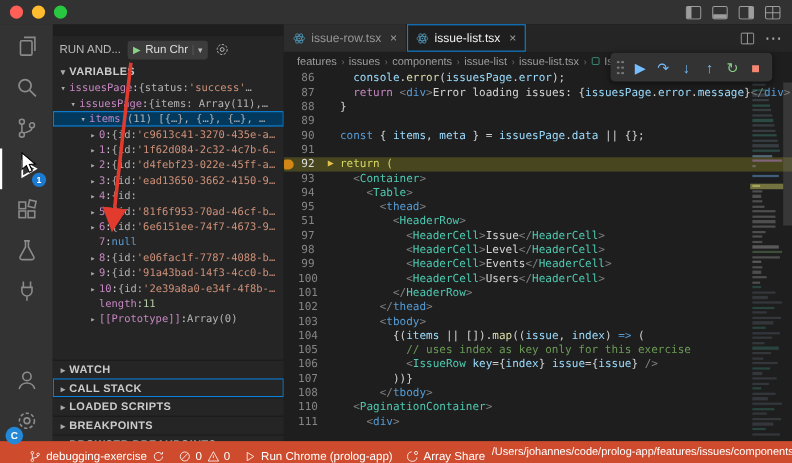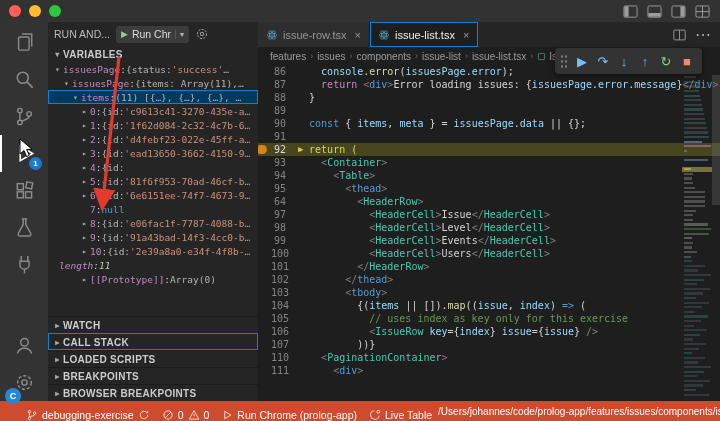--- a/index.html
+++ b/index.html
@@ -18,21 +18,21 @@
 
   
   .activitybar{position:absolute;left:0;top:22px;width:48px;height:379px;background:#333;display:flex;flex-direction:column;align-items:center;padding-top:2px}
   .ab-item{width:48px;height:37px;display:flex;align-items:center;justify-content:center;color:#8b8b8b;position:relative;cursor:pointer}
   .ab-item.active{color:#fff;border-left:2px solid #fff}
   .ab-item svg{width:21px;height:21px}
   .ab-badge{position:absolute;right:6px;bottom:2px;background:#1c7ad1;color:#fff;font-size:8px;min-width:13px;height:13px;border-radius:7px;display:flex;align-items:center;justify-content:center;font-weight:bold}
   .ab-bottom{margin-top:auto}
 
   
-  .sidebar{position:absolute;left:48px;top:22px;width:210px;height:379px;background:#252526;overflow:hidden}
+  .sidebar{position:absolute;left:48px;top:33px;width:210px;height:379px;background:#252526;overflow:hidden}
   .sb-header{height:24px;display:flex;align-items:center;padding:0 6px;gap:6px}
   .sb-title{font-size:10.5px;color:#bbb;white-space:nowrap;overflow:hidden}
   .run-btn{display:flex;align-items:center;gap:4px;background:#3c3c3c;border-radius:3px;height:17px;padding:0 5px;font-size:10.5px;color:#ddd;cursor:pointer;white-space:nowrap}
   .run-play{color:#89d185;font-size:9px}
   .run-chev{font-size:8px;color:#bbb;border-left:1px solid #555;padding-left:4px}
   .gear-btn{color:#bbb;cursor:pointer}
   .var-header{height:16px;display:flex;align-items:center;font-size:10px;font-weight:bold;color:#ccc;padding-left:4px;letter-spacing:.3px}
   .twist{width:11px;flex:none;font-size:8px;color:#aaa;text-align:center}
   .tree{height:254px;overflow:hidden;font-family:"DejaVu Sans Mono",monospace;font-size:9.5px}
   .trow{height:14px;display:flex;align-items:center;white-space:nowrap;overflow:hidden;cursor:pointer}
@@ -289,21 +289,21 @@
         <span class="tv-w">{id: </span>
         <span class="tv-o">'91a43bad-14f3-4cc0-b…</span>
       </div>
       <div class="trow" style="padding-left: 31px;">
         <span class="twist">▸</span>
         <span class="tname">10</span>
         <span class="tcolon">: </span>
         <span class="tv-w">{id: </span>
         <span class="tv-o">'2e39a8a0-e34f-4f8b-…</span>
       </div>
-      <div class="trow" style=" font-style: italic;">
+      <div class="trow" style="padding-left: 31px;">
         <span class="twist"></span>
         <span class="tname">length</span>
         <span class="tcolon">: </span>
         <span class="tv-n">11</span>
       </div>
       <div class="trow" style="padding-left: 31px;">
         <span class="twist">▸</span>
         <span class="tname">[[Prototype]]</span>
         <span class="tcolon">: </span>
         <span class="tv-w">Array(0)</span>
@@ -391,32 +391,33 @@
         <div class="code-line"><span class="glyph"></span><span class="lnum">86</span><span class="lc">    <span class="tk-v">console</span><span class="tk-t">.</span><span class="tk-f">error</span><span class="tk-t">(</span><span class="tk-v">issuesPage</span><span class="tk-t">.</span><span class="tk-v">error</span><span class="tk-t">);</span></span></div>
         <div class="code-line"><span class="glyph"></span><span class="lnum">87</span><span class="lc">    <span class="tk-k">return</span><span class="tk-t"> </span><span class="tk-g">&lt;</span><span class="tk-s">div</span><span class="tk-g">&gt;</span><span class="tk-t">Error loading issues: </span><span class="tk-t">{</span><span class="tk-v">issuesPage</span><span class="tk-t">.</span><span class="tk-v">error</span><span class="tk-t">.</span><span class="tk-v">message</span><span class="tk-t">}</span><span class="tk-g">&lt;/</span><span class="tk-s">div</span><span class="tk-g">&gt;</span><span class="tk-t">;</span></span></div>
         <div class="code-line"><span class="glyph"></span><span class="lnum">88</span><span class="lc">  <span class="tk-t">}</span></span></div>
         <div class="code-line"><span class="glyph"></span><span class="lnum">89</span><span class="lc"></span></div>
         <div class="code-line"><span class="glyph"></span><span class="lnum">90</span><span class="lc">  <span class="tk-s">const</span><span class="tk-t"> { </span><span class="tk-v">items</span><span class="tk-t">, </span><span class="tk-v">meta</span><span class="tk-t"> } = </span><span class="tk-v">issuesPage</span><span class="tk-t">.</span><span class="tk-v">data</span><span class="tk-t"> || {};</span></span></div>
         <div class="code-line"><span class="glyph"></span><span class="lnum">91</span><span class="lc"></span></div>
         <div class="code-line current"><span class="glyph"><span class="pill"></span></span><span class="lnum">92</span><span class="lc">  <span class="tk-y">return (</span></span><span class="dbgarrow">▶</span></div>
         <div class="code-line"><span class="glyph"></span><span class="lnum">93</span><span class="lc">    <span class="tk-g">&lt;</span><span class="tk-c">Container</span><span class="tk-g">&gt;</span></span></div>
         <div class="code-line"><span class="glyph"></span><span class="lnum">94</span><span class="lc">      <span class="tk-g">&lt;</span><span class="tk-c">Table</span><span class="tk-g">&gt;</span></span></div>
         <div class="code-line"><span class="glyph"></span><span class="lnum">95</span><span class="lc">        <span class="tk-g">&lt;</span><span class="tk-s">thead</span><span class="tk-g">&gt;</span></span></div>
-        <div class="code-line"><span class="glyph"></span><span class="lnum">64</span><span class="lc">          <span class="tk-g">&lt;</span><span class="tk-c">HeaderRow</span><span class="tk-g">&gt;</span></span></div>
+        <div class="code-line"><span class="glyph"></span><span class="lnum">51</span><span class="lc">          <span class="tk-g">&lt;</span><span class="tk-c">HeaderRow</span><span class="tk-g">&gt;</span></span></div>
         <div class="code-line"><span class="glyph"></span><span class="lnum">97</span><span class="lc">            <span class="tk-g">&lt;</span><span class="tk-c">HeaderCell</span><span class="tk-g">&gt;</span><span class="tk-t">Issue</span><span class="tk-g">&lt;/</span><span class="tk-c">HeaderCell</span><span class="tk-g">&gt;</span></span></div>
         <div class="code-line"><span class="glyph"></span><span class="lnum">98</span><span class="lc">            <span class="tk-g">&lt;</span><span class="tk-c">HeaderCell</span><span class="tk-g">&gt;</span><span class="tk-t">Level</span><span class="tk-g">&lt;/</span><span class="tk-c">HeaderCell</span><span class="tk-g">&gt;</span></span></div>
         <div class="code-line"><span class="glyph"></span><span class="lnum">99</span><span class="lc">            <span class="tk-g">&lt;</span><span class="tk-c">HeaderCell</span><span class="tk-g">&gt;</span><span class="tk-t">Events</span><span class="tk-g">&lt;/</span><span class="tk-c">HeaderCell</span><span class="tk-g">&gt;</span></span></div>
         <div class="code-line"><span class="glyph"></span><span class="lnum">100</span><span class="lc">            <span class="tk-g">&lt;</span><span class="tk-c">HeaderCell</span><span class="tk-g">&gt;</span><span class="tk-t">Users</span><span class="tk-g">&lt;/</span><span class="tk-c">HeaderCell</span><span class="tk-g">&gt;</span></span></div>
         <div class="code-line"><span class="glyph"></span><span class="lnum">101</span><span class="lc">          <span class="tk-g">&lt;/</span><span class="tk-c">HeaderRow</span><span class="tk-g">&gt;</span></span></div>
         <div class="code-line"><span class="glyph"></span><span class="lnum">102</span><span class="lc">        <span class="tk-g">&lt;/</span><span class="tk-s">thead</span><span class="tk-g">&gt;</span></span></div>
         <div class="code-line"><span class="glyph"></span><span class="lnum">103</span><span class="lc">        <span class="tk-g">&lt;</span><span class="tk-s">tbody</span><span class="tk-g">&gt;</span></span></div>
         <div class="code-line"><span class="glyph"></span><span class="lnum">104</span><span class="lc">          <span class="tk-t">{(</span><span class="tk-v">items</span><span class="tk-t"> || []).</span><span class="tk-f">map</span><span class="tk-t">((</span><span class="tk-v">issue</span><span class="tk-t">, </span><span class="tk-v">index</span><span class="tk-t">) </span><span class="tk-s">=&gt;</span><span class="tk-t"> (</span></span></div>
         <div class="code-line"><span class="glyph"></span><span class="lnum">105</span><span class="lc">            <span class="tk-m">// uses index as key only for this exercise</span></span></div>
         <div class="code-line"><span class="glyph"></span><span class="lnum">106</span><span class="lc">            <span class="tk-g">&lt;</span><span class="tk-c">IssueRow</span><span class="tk-t"> </span><span class="tk-v">key</span><span class="tk-t">={</span><span class="tk-v">index</span><span class="tk-t">} </span><span class="tk-v">issue</span><span class="tk-t">={</span><span class="tk-v">issue</span><span class="tk-t">}</span><span class="tk-g"> /&gt;</span></span></div>
         <div class="code-line"><span class="glyph"></span><span class="lnum">107</span><span class="lc">          <span class="tk-t">))}</span></span></div>
+        <div class="code-line"><span class="glyph"></span><span class="lnum">108</span><span class="lc">        <span class="tk-g">&lt;/</span><span class="tk-s">tbody</span><span class="tk-g">&gt;</span></span></div>
         <div class="code-line"><span class="glyph"></span><span class="lnum">110</span><span class="lc">    <span class="tk-g">&lt;</span><span class="tk-c">PaginationContainer</span><span class="tk-g">&gt;</span></span></div>
         <div class="code-line"><span class="glyph"></span><span class="lnum">111</span><span class="lc">      <span class="tk-g">&lt;</span><span class="tk-s">div</span><span class="tk-g">&gt;</span></span></div>
       </div>
     <div class="minimap">
         <div class="mmbar" style="top: 2px; width: 10px; background: rgb(73, 169, 149); opacity: 0.32;"></div>
         <div class="mmbar" style="top: 6.6px; width: 11px; background: rgb(107, 123, 141); opacity: 0.32;"></div>
         <div class="mmbar" style="top: 11.2px; width: 12px; background: rgb(107, 123, 141); opacity: 0.32;"></div>
         <div class="mmbar" style="top: 15.8px; width: 13px; background: rgb(73, 169, 149); opacity: 0.32;"></div>
         <div class="mmbar" style="top: 20.4px; width: 14px; background: rgb(107, 123, 141); opacity: 0.32;"></div>
         <div class="mmbar" style="top: 25px; width: 15px; background: rgb(107, 123, 141); opacity: 0.32;"></div>
@@ -530,21 +531,21 @@
     <svg viewBox="0 0 16 16" fill="none" stroke="currentColor">
         <path d="M5 3l8 5-8 5z"></path>
       </svg>
     <span>Run Chrome (prolog-app)</span>
   </span>
   <span class="sb-item">
     <svg viewBox="0 0 16 16" fill="none" stroke="currentColor">
         <path d="M13.5 9A5.8 5.8 0 1 1 7 2.3"></path>
         <circle cx="12.3" cy="3.7" r="1.9"></circle>
       </svg>
-    <span>Live Table</span>
+    <span>Array Share</span>
   </span>
   <span class="sb-path">/Users/johannes/code/prolog-app/features/issues/components/issu</span>
 </div>
 <div class="cbadge">C</div>
 
 <svg class="overlay" width="720" height="421">
   <defs>
     <marker id="ah" markerWidth="7" markerHeight="7" refX="3.5" refY="3.5" orient="auto">
       <path d="M0 0L7 3.5L0 7z" fill="#e23b2e"></path>
     </marker>

